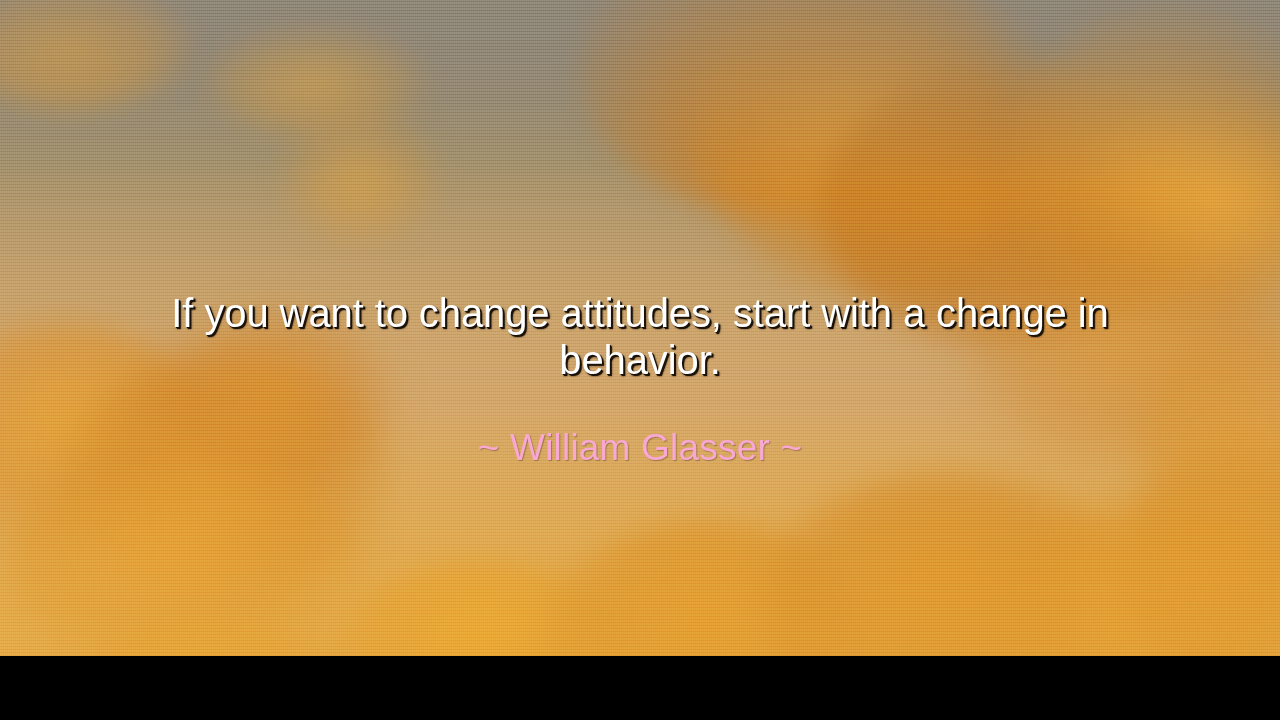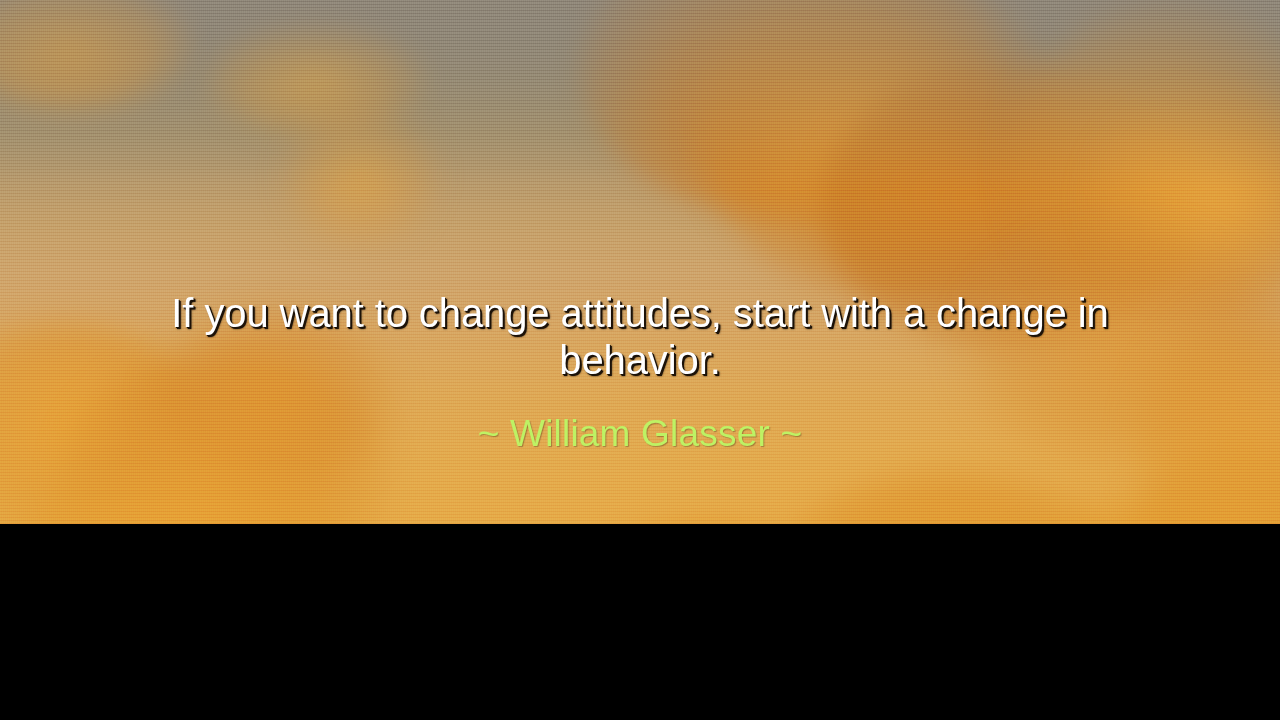--- a/index.html
+++ b/index.html
@@ -11,21 +11,21 @@
   body {
     width: 1280px;
     height: 720px;
     overflow: hidden;
     font-family: "Liberation Sans", "DejaVu Sans", sans-serif;
   }
 
   #scene {
     position: relative;
     width: 1280px;
-    height: 524px;
+    height: 656px;
     overflow: hidden;
     isolation: isolate;
   }
 
   
   .sky {
     position: absolute;
     inset: 0;
     background:
       linear-gradient(to bottom,
@@ -174,27 +174,27 @@
     color: #ffffff;
     letter-spacing: -0.1px;
     text-shadow:
        2px 2px 0 #1c1208,
        2px 2px 2px rgba(10,6,2,.85),
        1px 1px 0 #241707;
     white-space: normal;
   }
 
   .attribution {
-    margin: 0;
+    margin: 14px;
     padding-top: 29px;
     font-family: "Liberation Sans Narrow", "Liberation Sans", "DejaVu Sans", sans-serif;
     font-size: 37px;
     line-height: 42px;
     font-weight: 400;
-    color: #bef264;
+    color: #f9a8d4;
     letter-spacing: 0.2px;
     text-shadow: 1px 1px 1px rgba(30,20,8,.30);
   }
 </style>
 </head>
 <body>
 
 <div id="scene">
 
   <div class="sky"></div>

